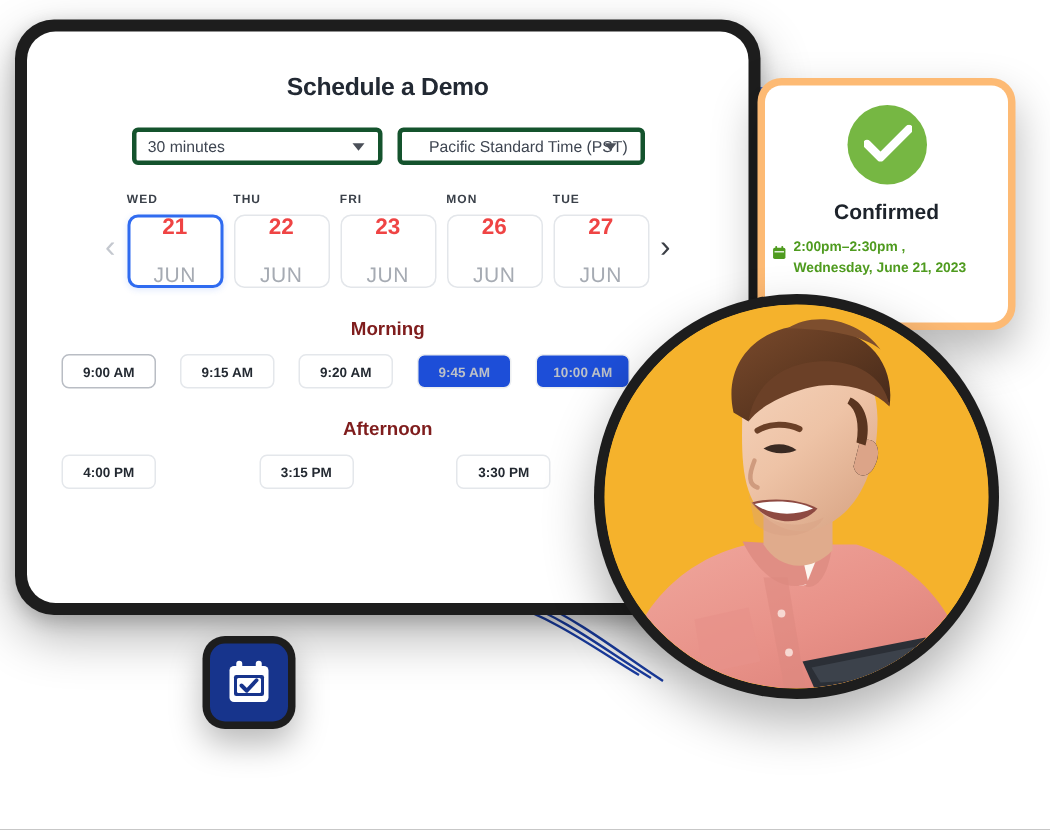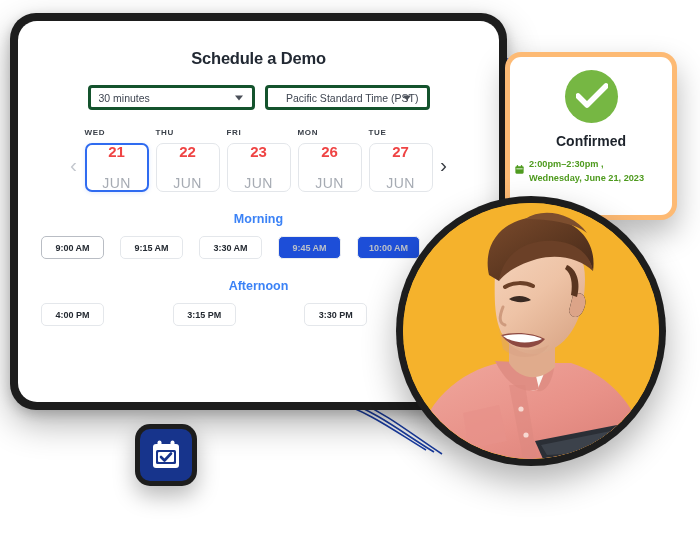--- a/index.html
+++ b/index.html
@@ -158,21 +158,21 @@
     color: #a6abb3;
     margin-top: 16px;
     letter-spacing: 0.4px;
   }
 
   
   .time-heading {
     text-align: center;
     font-size: 12.5px;
     font-weight: bold;
-    color: #3b82f6;
+    color: #7f1d1d;
     margin-top: 20px;
     margin-bottom: 10px;
   }
   .slot-row {
     display: flex;
     justify-content: space-between;
     gap: 8px;
     padding-left: 23px;
     margin-bottom: 15px;
   }
@@ -397,21 +397,21 @@
             </div>
           </div>
 
           <div class="nav-chev next">›</div>
         </div>
 
         <div class="time-heading">Morning</div>
         <div class="slot-row">
           <div class="slot first-active">9:00 AM</div>
           <div class="slot">9:15 AM</div>
-          <div class="slot">3:30 AM</div>
+          <div class="slot">9:20 AM</div>
           <div class="slot disabled">9:45 AM</div>
           <div class="slot disabled">10:00 AM</div>
           <div class="slot disabled">10:15 AM</div>
         </div>
 
         <div class="time-heading">Afternoon</div>
         <div class="slot-row">
           <div class="slot">4:00 PM</div>
           <div class="slot">3:15 PM</div>
           <div class="slot">3:30 PM</div>

